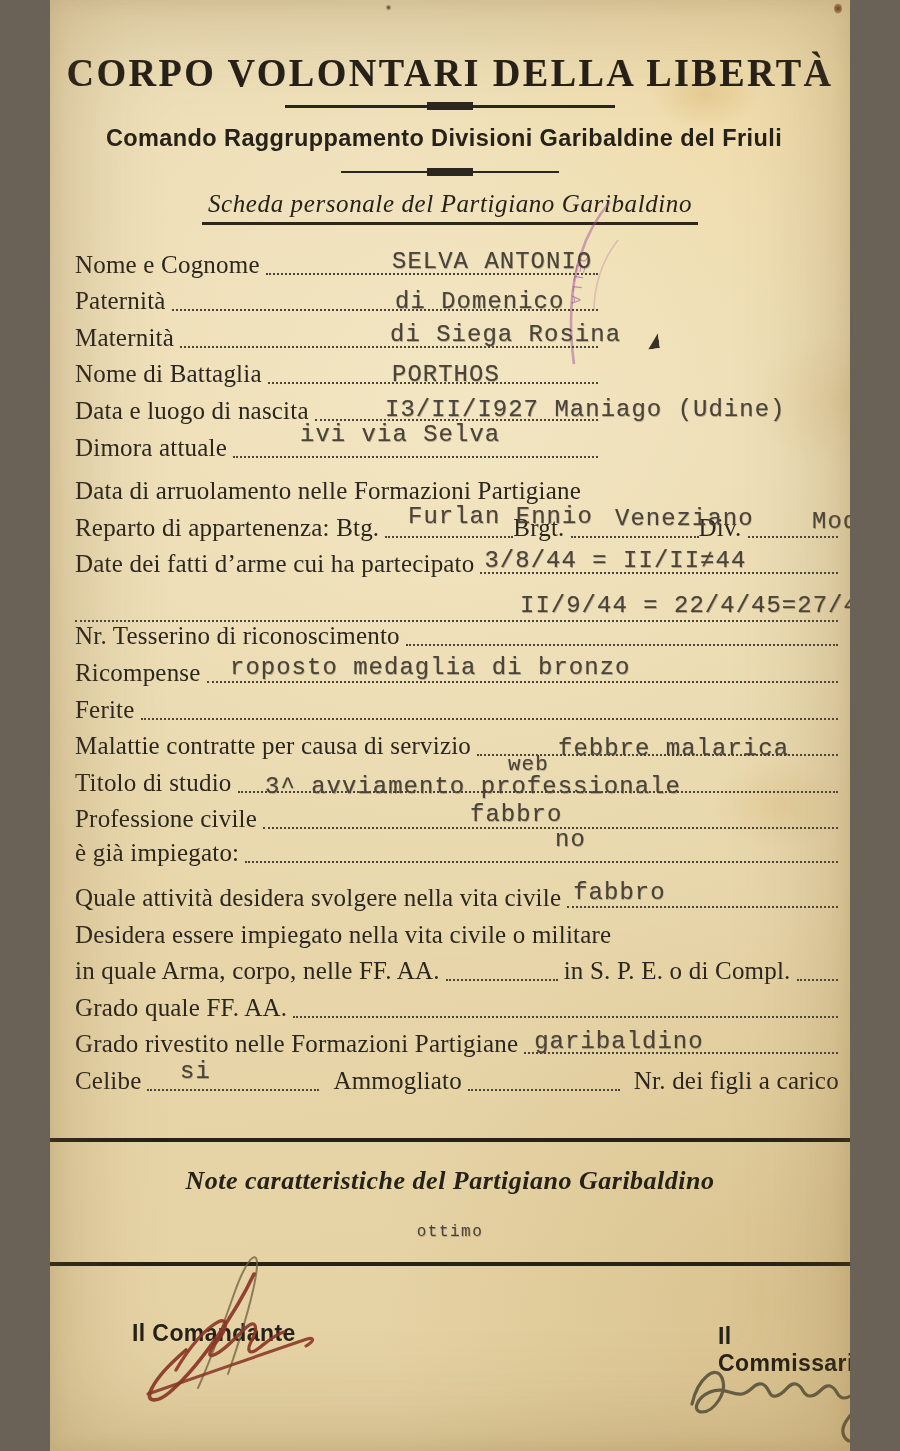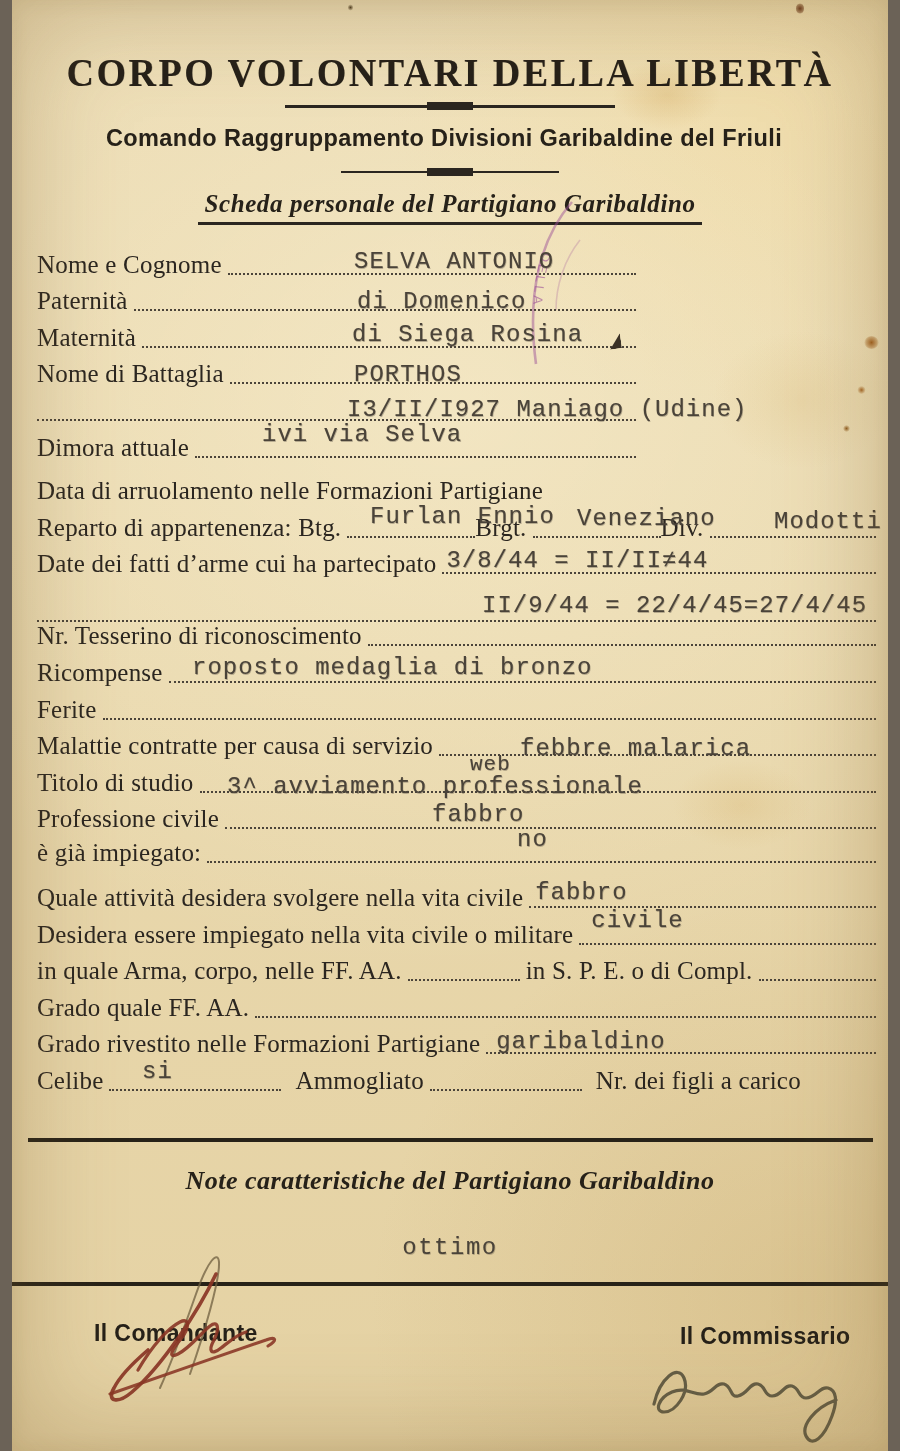--- a/index.html
+++ b/index.html
@@ -1,18 +1,18 @@
 <!DOCTYPE html>
 <html><head>
 <meta charset="utf-8">
 <style>
   html,body{margin:0;padding:0;background:#6b6257;}
   .page{
     position:relative;
-    width:876px;height:1451px;
+    width:800px;height:1451px;
     margin:0 auto;
     overflow:hidden;
     background:
       radial-gradient(ellipse 120% 60% at 50% 28%, rgba(255,248,222,.40), rgba(255,248,222,0) 65%),
       radial-gradient(ellipse 60% 30% at 85% 8%, rgba(240,214,150,.45), rgba(240,214,150,0) 70%),
       radial-gradient(ellipse 70% 40% at 90% 90%, rgba(197,166,105,.35), rgba(197,166,105,0) 70%),
       linear-gradient(173deg,#ecdcb4 0%, #e9d8ad 45%, #e4d1a2 100%);
     font-family:"Liberation Serif", serif;
     color:#2b2620;
   }
@@ -33,21 +33,21 @@
     width:46px;height:8px;background:#2b2620;
   }
   .rule-1{width:330px;}
   .rule-2{width:218px;margin-top:19px;}
   .subtitle{
     margin:17px 12px 0 0;font-family:"Liberation Sans", sans-serif;
     font-size:23.5px;font-weight:700;letter-spacing:.4px;color:#262119;
   }
   .form-title{
     display:inline-block;margin:17px auto 0;
-    font-size:25px;font-style:italic;font-weight:700;letter-spacing:.6px;
+    font-size:25px;font-style:italic;font-weight:400;letter-spacing:.6px;
     border-bottom:3px solid #2b2620;padding:0 6px 4px 6px;color:#262119;
   }
   
   .form{margin-top:16px;padding:0 12px 0 25px;}
   .row{
     position:relative;display:flex;align-items:flex-end;
     height:36.6px;
   }
   .lbl{
     white-space:nowrap;font-size:25px;line-height:1.04;
@@ -73,23 +73,23 @@
   }
   
   .bar{height:4px;background:#272218;margin:0 auto;}
   .bar-1{width:845px;margin-top:44px;}
   .bar-2{width:876px;margin-top:21px;}
   .notes-heading{
     margin:24px 0 0 0;text-align:center;
     font-size:26px;font-style:italic;font-weight:600;letter-spacing:.5px;color:#262119;
   }
   .notes-value{
-    margin-top:38px;text-align:center;
+    margin-top:27px;text-align:center;
     font-family:"Liberation Mono","DejaVu Sans Mono",monospace;
-    font-size:24px;letter-spacing:1.5px;color:#4a4339;
+    font-size:16px;letter-spacing:1.5px;color:#4a4339;
     text-shadow:.6px .6px 0 rgba(74,67,57,.3);
   }
   .sig-label{
     position:absolute;font-family:"Liberation Sans",sans-serif;
     font-size:23px;font-weight:700;letter-spacing:.4px;color:#262119;
   }
   .sig-svg{position:absolute;overflow:visible;}
   .stamp-svg{position:absolute;left:478px;top:198px;}
   
   .stain{position:absolute;border-radius:50%;pointer-events:none;}
@@ -162,20 +162,21 @@
     </div>
 
     <div class="row">
       <span class="lbl">Nome di Battaglia</span>
       <span class="fill"></span>
         <span class="tail"></span>
       <span class="typed" style="left:317px;bottom:-1px">PORTHOS</span>
     </div>
 
     <div class="row">
+      <span class="lbl">Data e luogo di nascita</span>
       <span class="fill"></span>
         <span class="tail"></span>
       <span class="typed" style="left:310px;bottom:1px">I3/II/I927 Maniago (Udine)</span>
     </div>
 
     <div class="row">
       <span class="lbl">Dimora attuale</span>
       <span class="fill"></span>
         <span class="tail"></span>
       <span class="typed" style="left:225px;bottom:13px">ivi via Selva</span>
@@ -253,23 +254,20 @@
 
     <div class="row" style="margin-top:8px">
       <span class="lbl">Quale attività desidera svolgere nella vita civile</span>
       <span class="fill">
         <span class="typed" style="left:6px;bottom:0px">fabbro</span>
       </span>
     </div>
 
     <div class="row">
       <span class="lbl">Desidera essere impiegato nella vita civile o militare</span>
-      <span class="fill">
-        <span class="typed" style="left:12px;bottom:9px">civile</span>
-      </span>
     </div>
 
     <div class="row">
       <span class="lbl">in quale Arma, corpo, nelle FF. AA.</span>
       <span class="fill fixed" style="width:112px"></span>
       <span class="lbl" style="padding-left:6px">in S. P. E. o di Compl.</span>
       <span class="fill"></span>
     </div>
 
     <div class="row">

